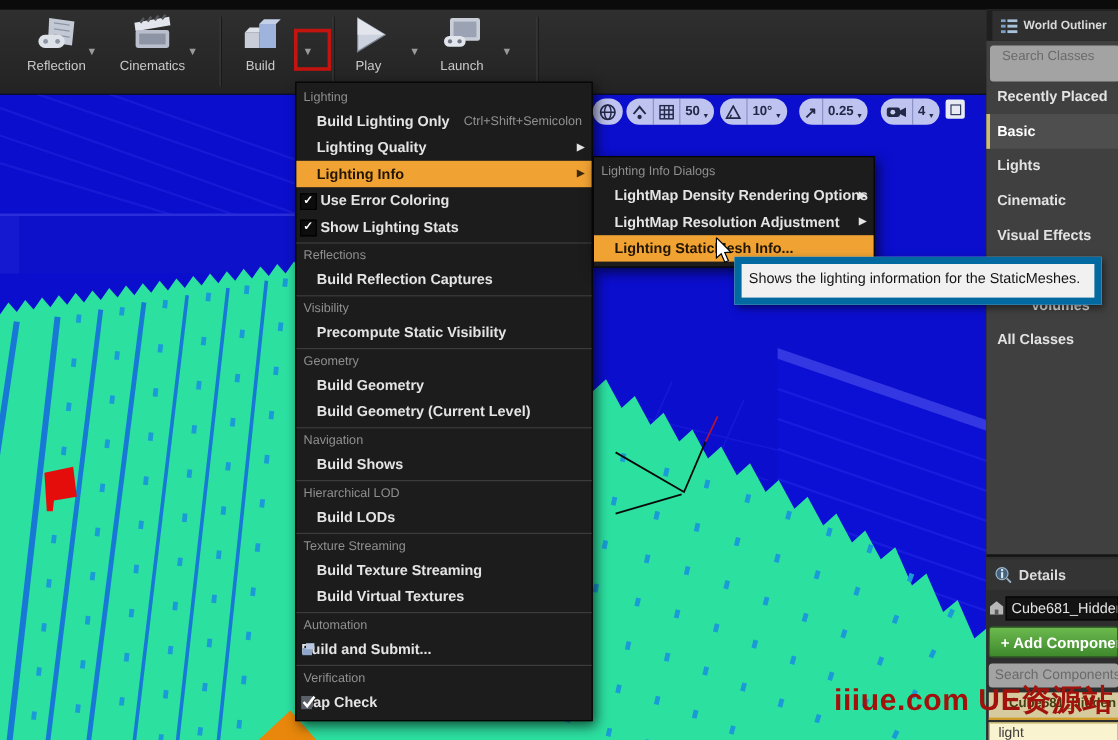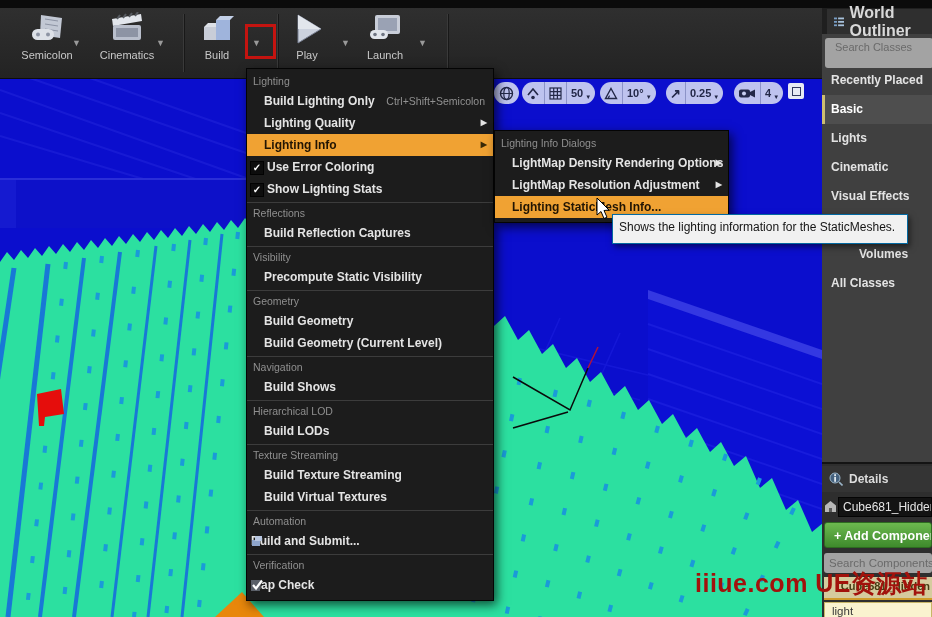--- a/index.html
+++ b/index.html
@@ -38,30 +38,30 @@
   .mitem .arr{position:absolute;right:6px;top:0;font-size:8px;}
   .mitem.hl{background:#f0a233;color:#221503;}
   .mitem.hl .arr{color:#3a2a08;}
   .chk{position:absolute;left:3px;top:5px;width:12px;height:12px;background:#0d0d0d;
        border:1px solid #020202;color:#fff;font-size:10px;line-height:12px;text-align:center;font-weight:bold;}
   .mitem.withchk{padding-left:20px;}
   .mico{position:absolute;left:3px;top:4px;}
   .mitem.withico{padding-left:4px;}
   
   .tooltip{position:absolute;left:612px;top:214px;width:282px;height:18px;background:#f1f1f1;
-           border:1px solid #0369a1;box-shadow:2px 3px 6px rgba(0,0,0,.5);z-index:20;
+           border:6px solid #0369a1;box-shadow:2px 3px 6px rgba(0,0,0,.5);z-index:20;
            color:#141414;font-size:12px;padding:5px 6px;white-space:nowrap;}
   .cursor{position:absolute;left:596px;top:198px;z-index:40;}
   .watermark{position:absolute;left:695px;top:567px;z-index:30;font-size:25px;font-weight:bold;
              color:#a2120c;white-space:nowrap;letter-spacing:.5px;}
   
   .rpanel{position:absolute;left:822px;top:8px;width:110px;height:609px;background:#404040;z-index:3;}
   .rtabs{position:absolute;left:0;top:0;width:110px;height:26px;background:#1f1f1f;}
   .rtab{position:absolute;left:5px;top:1px;right:0;height:25px;background:#2f2f2f;
-        display:flex;align-items:center;color:#d9d9d9;font-size:16px;font-weight:bold;justify-content:flex-end;}
+        display:flex;align-items:center;color:#d9d9d9;font-size:10px;font-weight:bold;}
   .rtab svg{margin:0 5px 0 7px;}
   .rsearch{position:absolute;left:3px;top:30px;width:98px;height:30px;background:#a3a3a3;
            border-radius:3px;color:#6a6a6a;font-size:11px;line-height:19px;padding-left:10px;
            overflow:hidden;white-space:nowrap;}
   .cat{position:absolute;left:0;width:110px;height:29px;line-height:29px;padding-left:9px;
        color:#e3e3e3;font-size:12px;font-weight:bold;box-sizing:border-box;}
   .cat.sel{background:#4e4e4e;border-left:3px solid #cdbd72;padding-left:6px;color:#fff;}
   .details{position:absolute;left:0;top:454px;width:110px;height:155px;background:#2e2e2e;
            border-top:2px solid #141414;}
   .dtab{position:absolute;left:0;top:2px;width:110px;height:26px;background:#343434;
@@ -182,21 +182,21 @@
         <polygon points="13,3 34,6 32,26 12,23" fill="#c2c8d4"></polygon>
         <g stroke="#8d94a4" stroke-width="1">
             <line x1="17" y1="7" x2="30" y2="9"></line>
             <line x1="17" y1="12" x2="30" y2="14"></line>
             <line x1="17" y1="17" x2="30" y2="19"></line>
           </g>
         <rect x="4" y="17" width="22" height="11" rx="5.5" fill="#dde1e8"></rect>
         <circle cx="10" cy="22.5" r="2" fill="#8d94a4"></circle>
           <circle cx="20" cy="22.5" r="2" fill="#8d94a4"></circle>
       </svg>
-      <span class="lbl">Semicolon</span>
+      <span class="lbl">Reflection</span>
     </div>
     <span class="tcaret" style="left:72px;">▼</span>
 
     <div class="tbtn" style="left:88px;">
       <svg width="38" height="36" viewBox="0 0 38 36">
         <polygon points="4,7 33,2 34,9 5,14" fill="#e2e6ec"></polygon>
         <g stroke="#55595f" stroke-width="2">
             <line x1="9" y1="7" x2="12" y2="3"></line>
             <line x1="15" y1="6" x2="18" y2="2"></line>
             <line x1="21" y1="5" x2="24" y2="1"></line>

